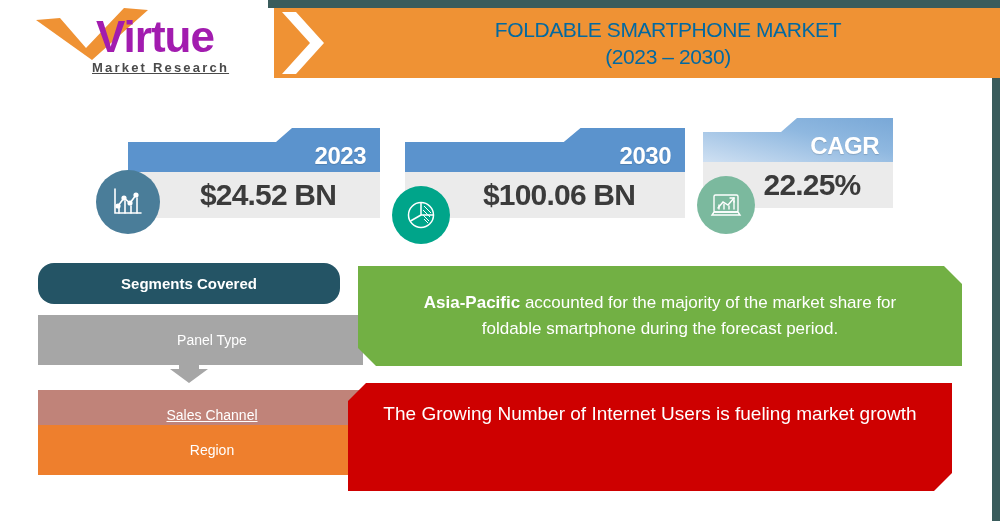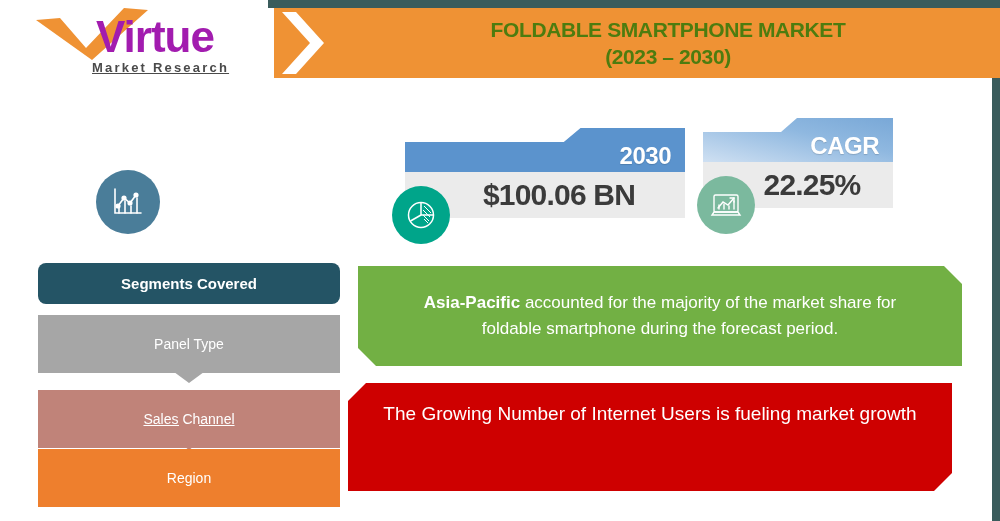--- a/index.html
+++ b/index.html
@@ -91,22 +91,22 @@
   .banner-title {
     position: absolute;
     left: 336px;
     top: 8px;
     width: 664px;
     height: 70px;
     display: flex;
     flex-direction: column;
     align-items: center;
     justify-content: center;
-    color: #4d7c0f;
-    font-weight: bold;
+    color: #0369a1;
+    font-weight: normal;
     font-size: 21px;
     line-height: 27px;
     letter-spacing: -0.4px;
   }
 
   
   .card {
     position: absolute;
     height: 90px;
   }
@@ -162,42 +162,43 @@
   #icon-cagr { left: 697px; top: 176px; width: 58px; height: 58px; background: #7bb99e; }
 
   
   .seg-header {
     position: absolute;
     left: 38px;
     top: 263px;
     width: 302px;
     height: 41px;
     background: #245465;
-    border-radius: 8px;
+    border-radius: 16px;
     display: flex;
     align-items: center;
     justify-content: center;
     color: #ffffff;
     font-size: 15px;
     font-weight: bold;
   }
   .seg-box {
     position: absolute;
     left: 38px;
     width: 302px;
-    height: 58px;
+    height: 50px;
     display: flex;
     align-items: center;
     justify-content: center;
     color: #ffffff;
     font-size: 14px;
+    padding-left: 23px;
   }
   #seg-panel-type { top: 315px; background: #a6a6a6; }
   #seg-sales-channel { top: 390px; background: #c08379; text-decoration: underline; }
-  #seg-region { top: 449px; background: #ee7f2d; }
+  #seg-region { top: 425px; background: #ee7f2d; }
 
   .seg-arrow {
     position: absolute;
     left: 166px;
     width: 46px;
     height: 26px;
   }
   #arrow-1 { top: 357px; }
   #arrow-2 { top: 424px; }
 
@@ -256,20 +257,29 @@
   <div class="banner"></div>
   <svg class="banner-chevron" viewBox="0 0 68 70">
     <path d="M0 0 L6 0 L6 70 L0 70 Z" fill="#ffffff"></path>
     <path d="M14 4 L42 35 L14 66 L28 66 L56 35 L28 4 Z" fill="#ffffff"></path>
   </svg>
   <div class="banner-title">
     <div>FOLDABLE SMARTPHONE MARKET</div>
     <div>(2023 – 2030)</div>
   </div>
 
+  <div class="card" id="card-2023">
+    <svg class="card-tab tab-shape" viewBox="0 0 252 44" preserveAspectRatio="none">
+      <path d="M0 14 L148 14 L164 0 L252 0 L252 44 L0 44 Z" fill="#5b93cd"></path>
+    </svg>
+    <div class="card-tab-label">2023</div>
+    <div class="card-body">
+      <span class="card-value">$24.52 BN</span>
+    </div>
+  </div>
   <div class="card-icon" id="icon-2023">
     <svg width="36" height="36" viewBox="0 0 36 36" fill="none" stroke="#ffffff" stroke-width="1.6" stroke-linecap="round">
       <path d="M5 5 L5 29 L31 29"></path>
       <path d="M8 22 L14 14 L20 19 L26 11"></path>
       <circle cx="8" cy="22" r="1.8" fill="#ffffff"></circle>
       <circle cx="14" cy="14" r="1.8" fill="#ffffff"></circle>
       <circle cx="20" cy="19" r="1.8" fill="#ffffff"></circle>
       <circle cx="26" cy="11" r="1.8" fill="#ffffff"></circle>
       <path d="M9 29 L9 24 M15 29 L15 17 M21 29 L21 22 M27 29 L27 14"></path>
     </svg>

